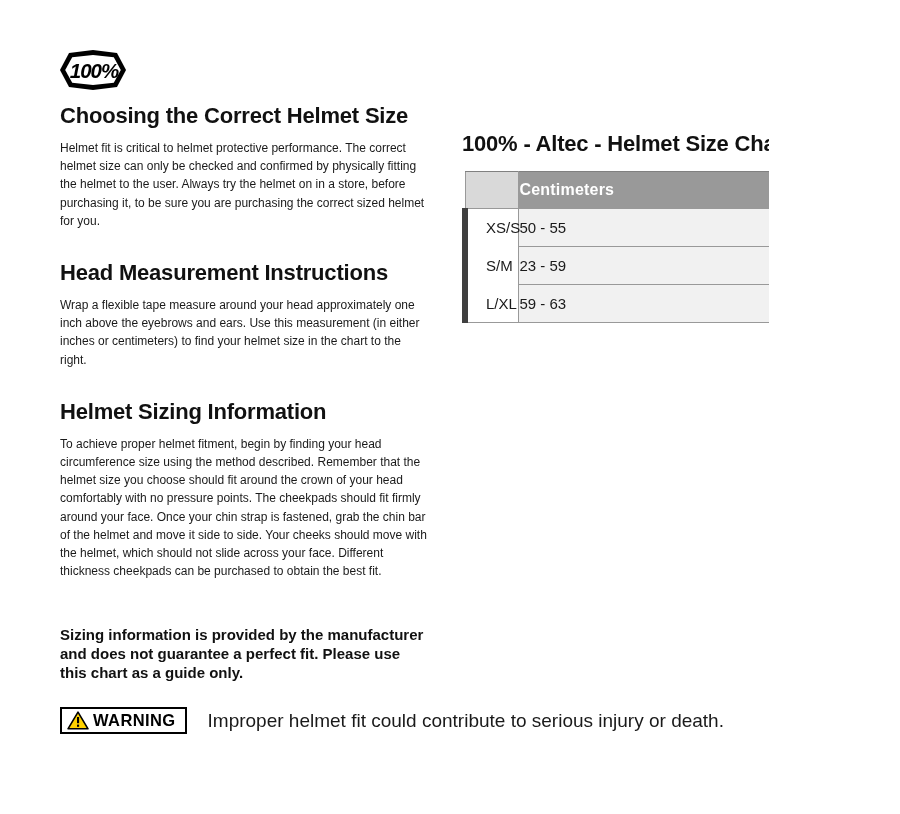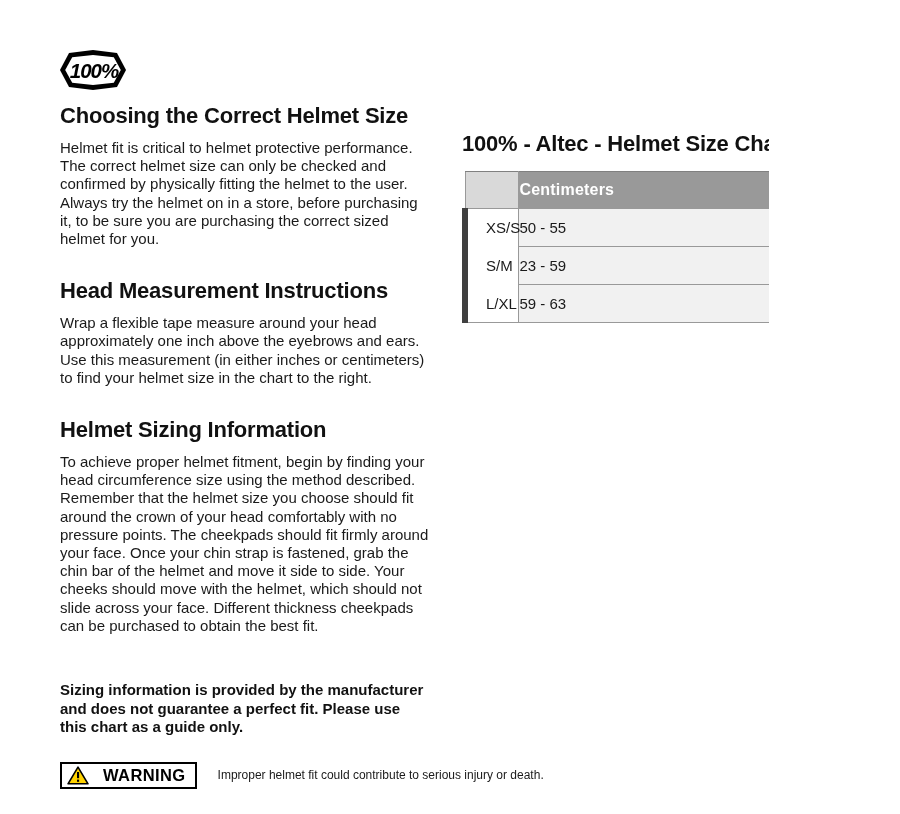--- a/index.html
+++ b/index.html
@@ -15,43 +15,43 @@
 
   
   .left-col { position: absolute; left: 60px; top: 50px; width: 370px; }
   .logo { margin-bottom: 12px; width: 66px; height: 40px; }
 
   h2.section-heading {
     font-size: 22px; line-height: 20px; font-weight: 700;
     letter-spacing: -0.2px; margin: 16px 0 13px 0; color: #111;
   }
   p.body-text {
-    font-size: 15px; line-height: 18.2px; margin: 0 0 33px 0;
+    font-size: 12px; line-height: 18.2px; margin: 0 0 33px 0;
     color: #1a1a1a;
   }
   p.body-text.last { margin-bottom: 46px; }
 
   p.disclaimer {
     font-size: 15px; line-height: 18.6px; font-weight: 700;
     margin: 0 0 25px 0; color: #111;
   }
 
   .warning-row { display: flex; align-items: center; width: 560px; }
   .warning-box {
     display: inline-flex; align-items: center;
     border: 2px solid #000; background: #fff;
-    height: 27px; padding: 0 9px 0 5px; gap: 14px;
+    height: 27px; padding: 0 9px 0 5px; gap: 4px;
     flex: 0 0 auto;
   }
   .warning-label {
     font-size: 16.5px; font-weight: 700; letter-spacing: 0.4px;
     color: #000; line-height: 1;
   }
   .warning-text {
-    font-size: 12px; color: #1a1a1a; margin-left: 21px; white-space: nowrap;
+    font-size: 19px; color: #1a1a1a; margin-left: 21px; white-space: nowrap;
   }
 
   
   .right-col { position: absolute; left: 462px; top: 118px; width: 381px; }
   .right-col h2.section-heading { margin-bottom: 17px; }
 
   table.size-chart {
     width: 381px; border-collapse: collapse; table-layout: fixed;
   }
   table.size-chart th, table.size-chart td {

